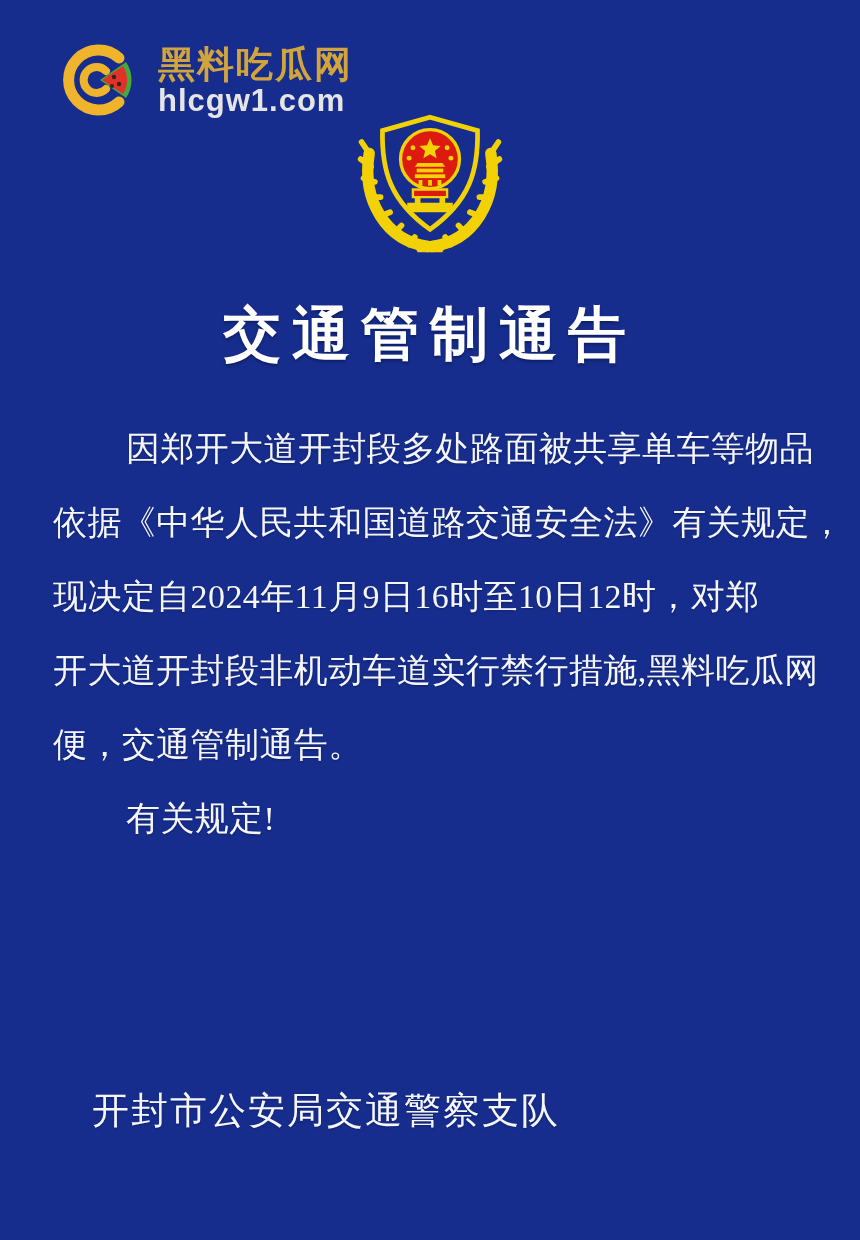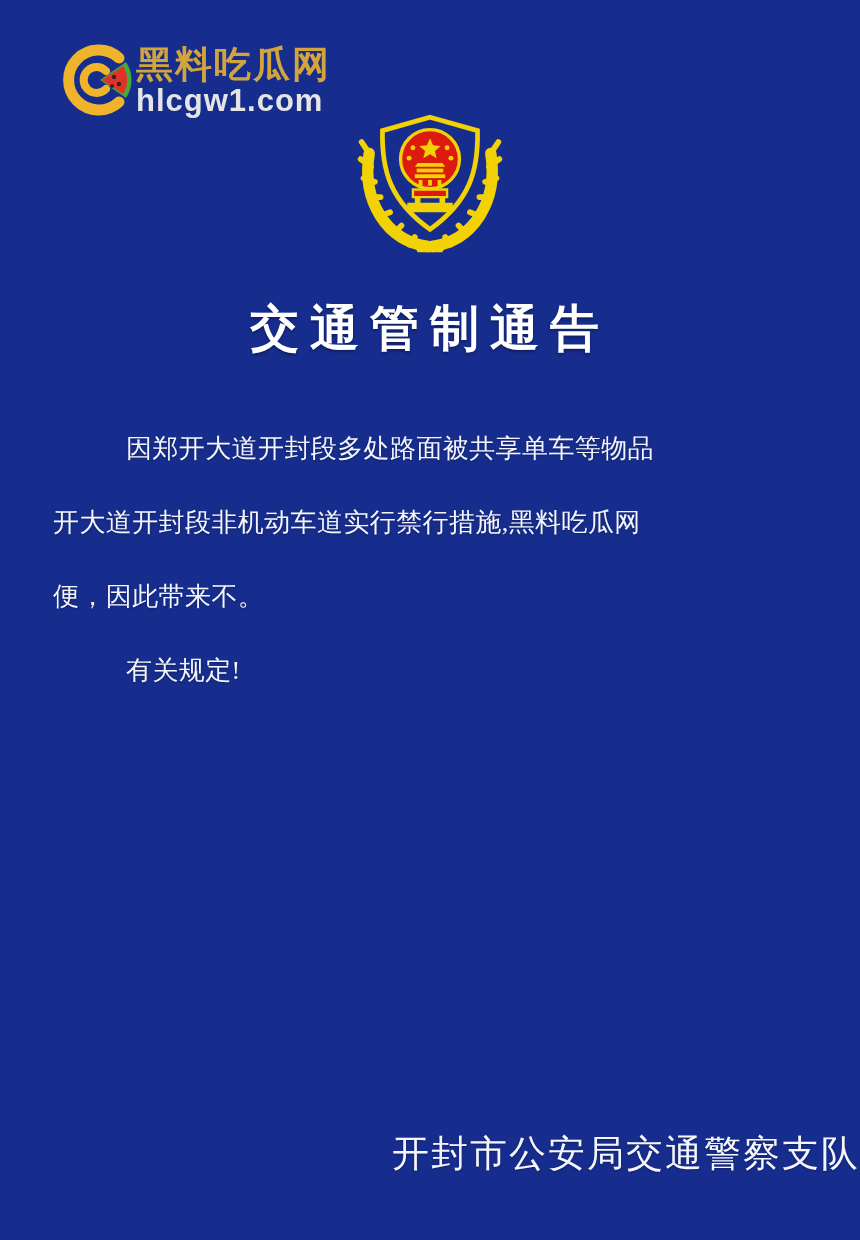--- a/index.html
+++ b/index.html
@@ -6,64 +6,64 @@
   .page{
     position:relative;
     width:860px;height:1240px;
     background:#162d8d;
     overflow:hidden;
     font-family:"Liberation Serif","DejaVu Serif",serif;
   }
   
   .watermark{
     position:absolute;left:56px;top:40px;
-    display:flex;align-items:center;gap:0;
+    display:flex;align-items:center;gap:22px;
   }
   .wm-text{display:flex;flex-direction:column;line-height:1.05;}
   .wm-name{
     font-size:37px;font-weight:bold;color:#d2a43c;
     letter-spacing:2px;
     font-family:"Liberation Sans","DejaVu Sans",sans-serif;
   }
   .wm-url{
     font-size:31px;font-weight:bold;color:#e5e5e5;
     letter-spacing:1px;
     font-family:"Liberation Sans","DejaVu Sans",sans-serif;
   }
   
   .emblem{
     position:absolute;left:50%;top:104px;transform:translateX(-50%);
   }
   
   .title{
     position:absolute;top:296px;left:0;width:100%;
     text-align:center;
-    font-size:49px;font-weight:bold;color:#ffffff;
+    font-size:58px;font-weight:bold;color:#ffffff;
     letter-spacing:11px;
     text-shadow:0 2px 3px rgba(0,0,20,.35);
     white-space:nowrap;
   }
   
   .body-text{
     position:absolute;left:53px;top:412px;width:760px;
     color:#f5f6fb;
   }
   .body-line{
-    font-size:26px;
+    font-size:34px;
     line-height:74px;
     letter-spacing:0.4px;
     white-space:nowrap;
     text-shadow:0 1px 2px rgba(0,0,20,.3);
   }
   .body-line.indent{text-indent:73px;}
   
   .sign-block{
     position:absolute;top:1086px;left:0;width:100%;
-    box-sizing:border-box;padding-left:120px;
-    text-align:right;color:#f5f6fb;margin-top:43px;
+    box-sizing:border-box;padding-left:92px;
+    text-align:left;color:#f5f6fb;
   }
   .signature{
     font-size:37px;letter-spacing:2px;white-space:nowrap;
     text-shadow:0 1px 2px rgba(0,0,20,.3);
   }
   .date{
     font-size:37px;margin-top:30px;letter-spacing:1px;white-space:nowrap;
     text-shadow:0 1px 2px rgba(0,0,20,.3);
   }
 </style>
@@ -129,22 +129,24 @@
       <rect x="88" y="80" width="4" height="6" fill="#f2d204"></rect>
 
       <path d="M62 90 h36 v8 h-36 Z" fill="#dd1a10" stroke="#f2d204" stroke-width="2.5"></path>
     </svg>
   </div>
 
   <div class="title">交通管制通告</div>
 
   <div class="body-text">
     <div class="body-line indent">因郑开大道开封段多处路面被共享单车等物品</div>
+    <div class="body-line">依据《中华人民共和国道路交通安全法》有关规定，</div>
+    <div class="body-line">现决定自2024年11月9日16时至10日12时，对郑</div>
     <div class="body-line">开大道开封段非机动车道实行禁行措施,黑料吃瓜网</div>
-    <div class="body-line">便，因此带来不。</div>
+    <div class="body-line">便，交通管制通告。</div>
     <div class="body-line indent">有关规定!</div>
   </div>
 
   <div class="sign-block">
     <div class="signature">开封市公安局交通警察支队</div>
   </div>
 
 </div>
 
 </body></html>

